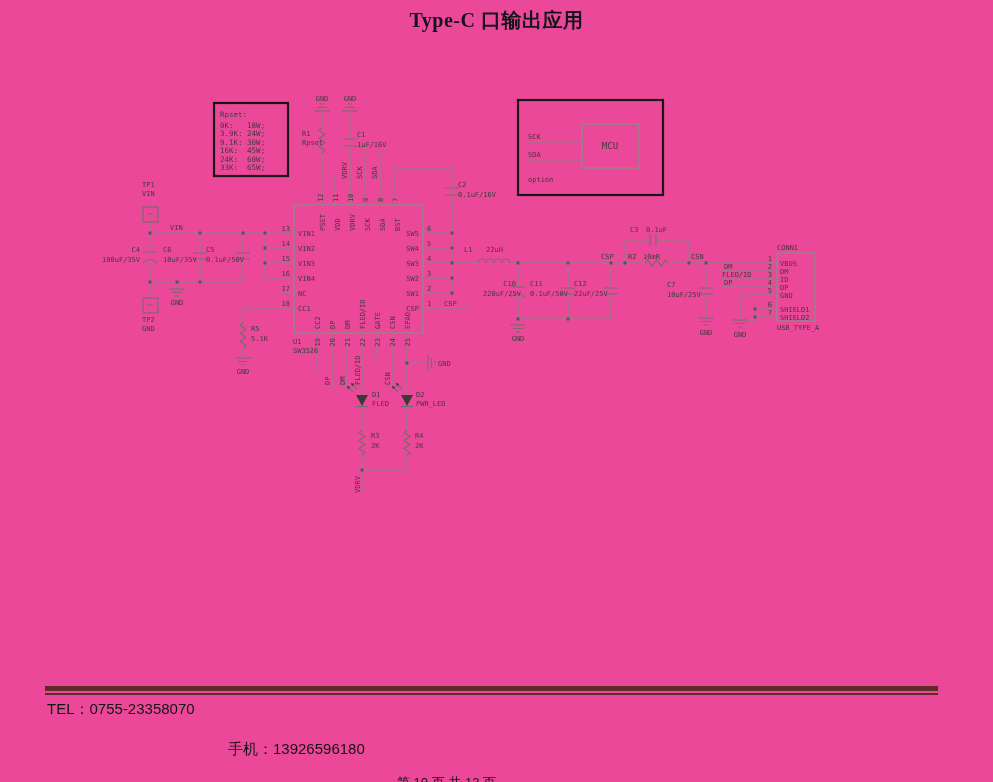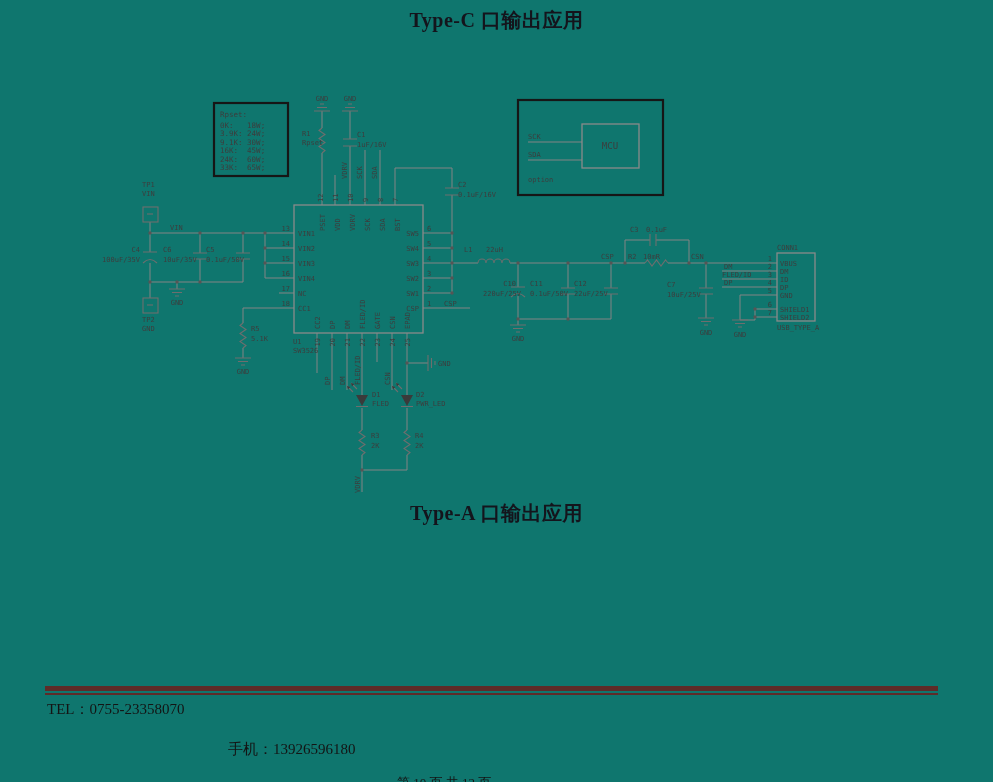--- a/index.html
+++ b/index.html
@@ -1,16 +1,16 @@
 <!DOCTYPE html>
 <html><head>
 <meta charset="utf-8">
 <style>
   html,body{margin:0;padding:0;background:#e8e8e8;}
-  #page{position:relative;width:993px;height:782px;background:#0f766e;overflow:hidden;
+  #page{position:relative;width:993px;height:782px;background:#ec4899;overflow:hidden;
         border-right:1px solid #ababab;border-bottom:1px solid #ababab;
         font-family:"Liberation Sans",sans-serif;}
   .doc-title{position:absolute;left:0;width:100%;text-align:center;
         font-family:"Liberation Serif",serif;font-weight:bold;font-size:20px;
         letter-spacing:.5px;color:#14141c;}
   #title-top{top:7px;}
   #title-bottom{top:500px;}
   #schem{position:absolute;left:0;top:0;}
   #schem text{font-family:"DejaVu Sans Mono","Liberation Mono",monospace;font-size:7px;
         fill:#3d3d3d;white-space:pre;}
@@ -19,32 +19,31 @@
   .tm{text-anchor:middle;} .te{text-anchor:end;}
   .wire{stroke:#848484;stroke-width:1;fill:none;}
   .comp{stroke:#6e6e6e;stroke-width:1.1;fill:none;}
   .boxed{stroke:#161616;stroke-width:2.2;fill:none;}
   .icbox{stroke:#8a8a8a;stroke-width:1.3;fill:none;}
   .dot{fill:#555;}
   .ledfill{fill:#3a3a3a;stroke:none;}
   .rule{position:absolute;background:#5e2b28;}
   #rule-thick{left:45px;top:686px;width:893px;height:4.5px;}
   #rule-thin{left:45px;top:693px;width:893px;height:2px;}
-  .foot{position:absolute;font-family:Liberation Serif, serif;color:#141414;}
+  .foot{position:absolute;font-family:Liberation Sans, sans-serif;color:#141414;}
   #foot-tel{left:47px;top:700px;font-size:15px;}
   #foot-mobile{left:228px;top:740px;font-size:15px;}
   #foot-page{left:397px;top:738px;font-size:13px;margin-top:36px;}
 </style>
 </head>
 <body>
 
 <div id="page">
 
   <div id="title-top" class="doc-title">Type-C 口输出应用</div>
-  <div id="title-bottom" class="doc-title">Type-A 口输出应用</div>
 
   <svg id="schem" width="993" height="660" viewBox="0 0 993 660">
 
     <path class="wire" d="
       M150,222 V233 M150,233 H294
       M150,233 V252 M150,263 V282
       M200,233 V253 M200,259 V282
       M243,233 V253 M243,259 V282
       M150,282 H243 M150,282 V298 M177,282 V289
       M265,233 V278 M265,248 H294 M265,263 H294 M265,278 H294

